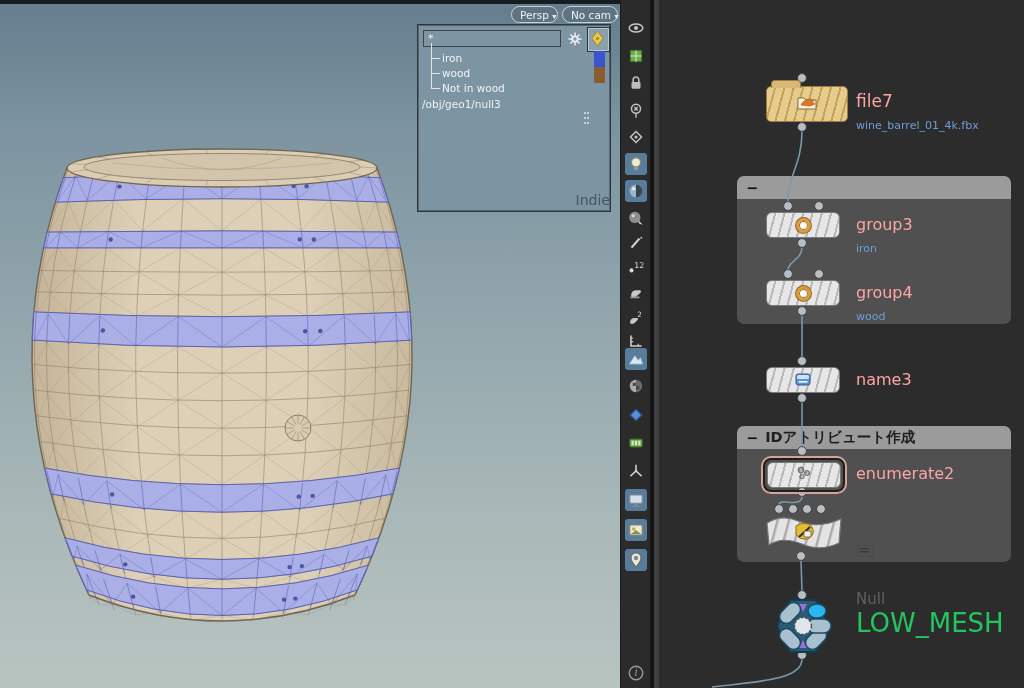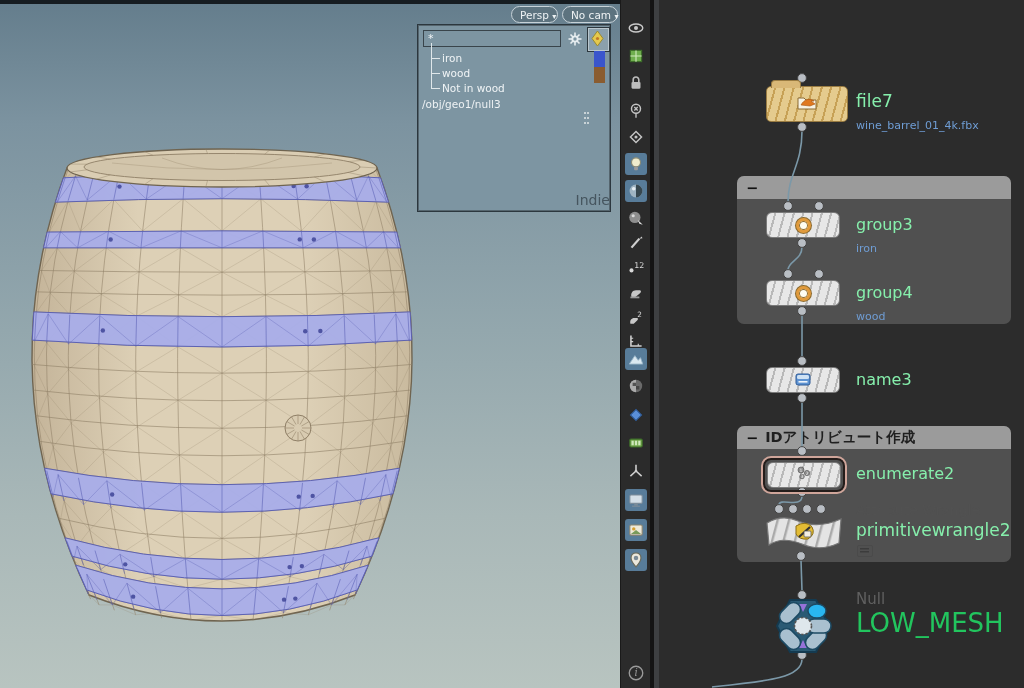--- a/index.html
+++ b/index.html
@@ -57,21 +57,21 @@
   .node{position:absolute;z-index:3;}
   .node-body{width:100%;height:100%;border:1px solid #7a7a7a;border-radius:6px;
     background:repeating-linear-gradient(105deg,#e7e7e7 0 7px,#b9b9b9 7px 9px);
     display:flex;align-items:center;justify-content:center;box-sizing:border-box;}
   .file-body{background:repeating-linear-gradient(105deg,#e5cb8e 0 7px,#c7a156 7px 9px);
     border-color:#9a7c42;border-radius:5px;}
   .file-tab{position:absolute;left:5px;top:-6px;width:30px;height:8px;border-radius:4px 4px 0 0;
     background:#d9b877;border:1px solid #9a7c42;border-bottom:none;box-sizing:border-box;}
   .selring{position:absolute;border:2px solid #cfa59a;border-radius:10px;
     box-shadow:0 0 0 2px #241d1b inset;z-index:3;}
-  .nlabel{position:absolute;color:#86efac;font-size:16px;z-index:4;white-space:nowrap;}
+  .nlabel{position:absolute;color:#fca5a5;font-size:16px;z-index:4;white-space:nowrap;}
   .nsub{position:absolute;color:#6f9dd4;font-size:11px;z-index:4;white-space:nowrap;}
   .nfade{position:absolute;color:#515151;font-size:14px;z-index:4;white-space:nowrap;}
   .groupicon{width:15px;height:15px;border:3.5px solid #e09a3c;background:#fffdf2;
     border-radius:50%;box-shadow:0 0 0 1px #8a6a30,0 0 0 1px #8a6a30 inset;box-sizing:border-box;}
   #pwminiicon{position:absolute;width:14px;height:10px;border:1px solid #4a4a4a;border-radius:2px;
     background:linear-gradient(#3c3c3c,#3c3c3c) 2px 2px/9px 1.5px no-repeat,
                linear-gradient(#3c3c3c,#3c3c3c) 2px 5px/9px 1.5px no-repeat;z-index:4;}
 </style>
 </head>
 <body>
@@ -872,21 +872,20 @@
         </defs>
         <path d="M7,11 Q22,2 38,9 Q58,17 81,7 L79,31 Q60,40 42,32 Q22,24 9,33 Z" fill="url(#pwstripes)" stroke="#777" stroke-width="1.2"></path>
         <g>
           <path d="M36,14 Q46,8 52,15 Q56,22 48,27 Q39,28 36,22 Z" fill="#e3bc35" stroke="#8a6d14"></path>
           <path d="M39,25 L50,15" stroke="#333" stroke-width="2.2"></path>
           <rect x="44" y="19" width="7" height="6" rx="1" fill="#f4efe2" stroke="#555" stroke-width="0.8"></rect>
         </g>
       </svg>
     </div>
     <div class="nfade" style="left:202px;top:502px;">Attribute Wrangle</div>
-    <div class="nlabel" style="left:202px;top:520px;font-size:17px;">primitivewrangle2</div>
     <div id="pwminiicon" style="left:203px;top:545px;"></div>
 
     <div class="node" style="left:119px;top:596px;width:60px;height:60px;">
       <svg width="60" height="60" viewBox="0 0 60 60">
         <path d="M17,4 L43,4 L56,30 L43,56 L17,56 L4,30 Z" fill="#2a5a74" stroke="#143a50" stroke-width="2" stroke-linejoin="round"></path>
         <path d="M26,8 L34,8 L30,16 Z" fill="#9572d8"></path>
         <path d="M26,52 L34,52 L30,44 Z" fill="#9572d8"></path>
         <g fill="#a9c0cf" stroke="#1d4a63" stroke-width="1.6">
           <rect x="-12" y="-7" width="24" height="14" rx="7" transform="translate(17,17) rotate(-45)"></rect>
           <rect x="-12" y="-7" width="24" height="14" rx="7" transform="translate(17,43) rotate(45)"></rect>

